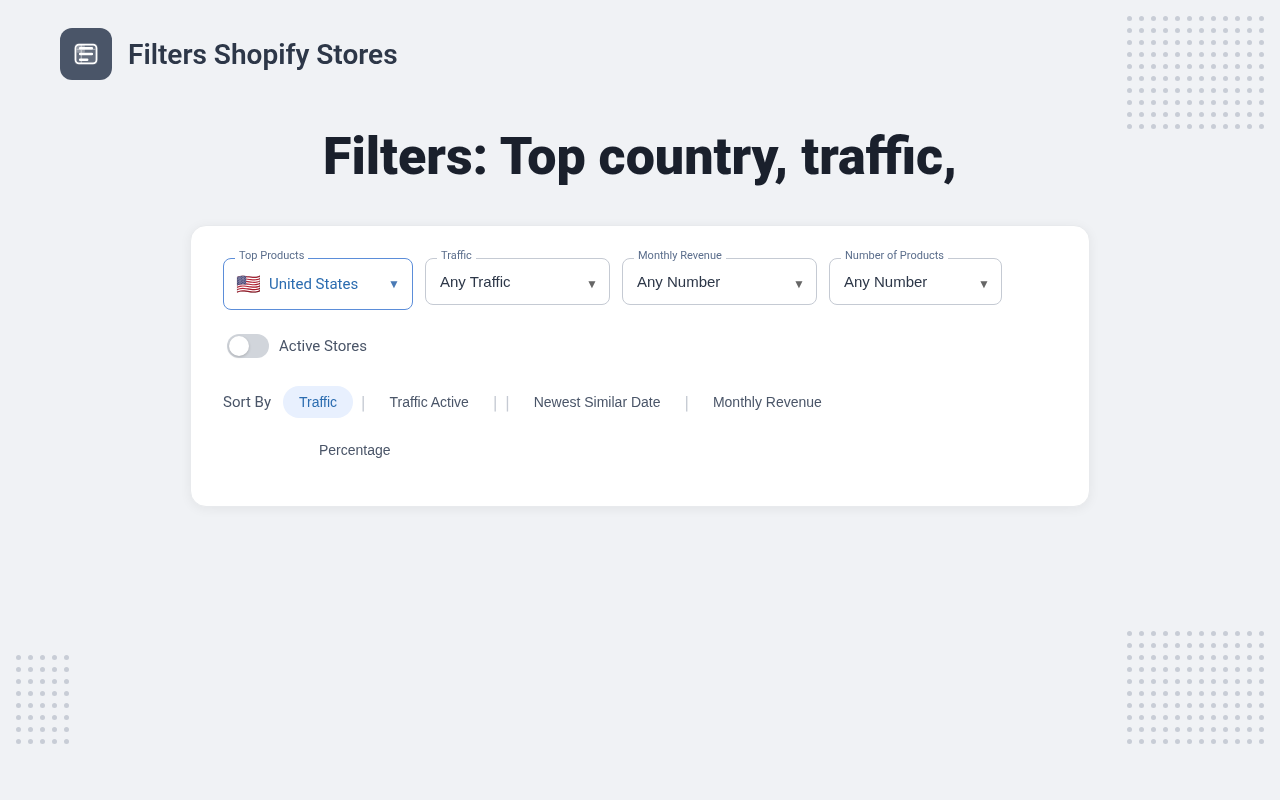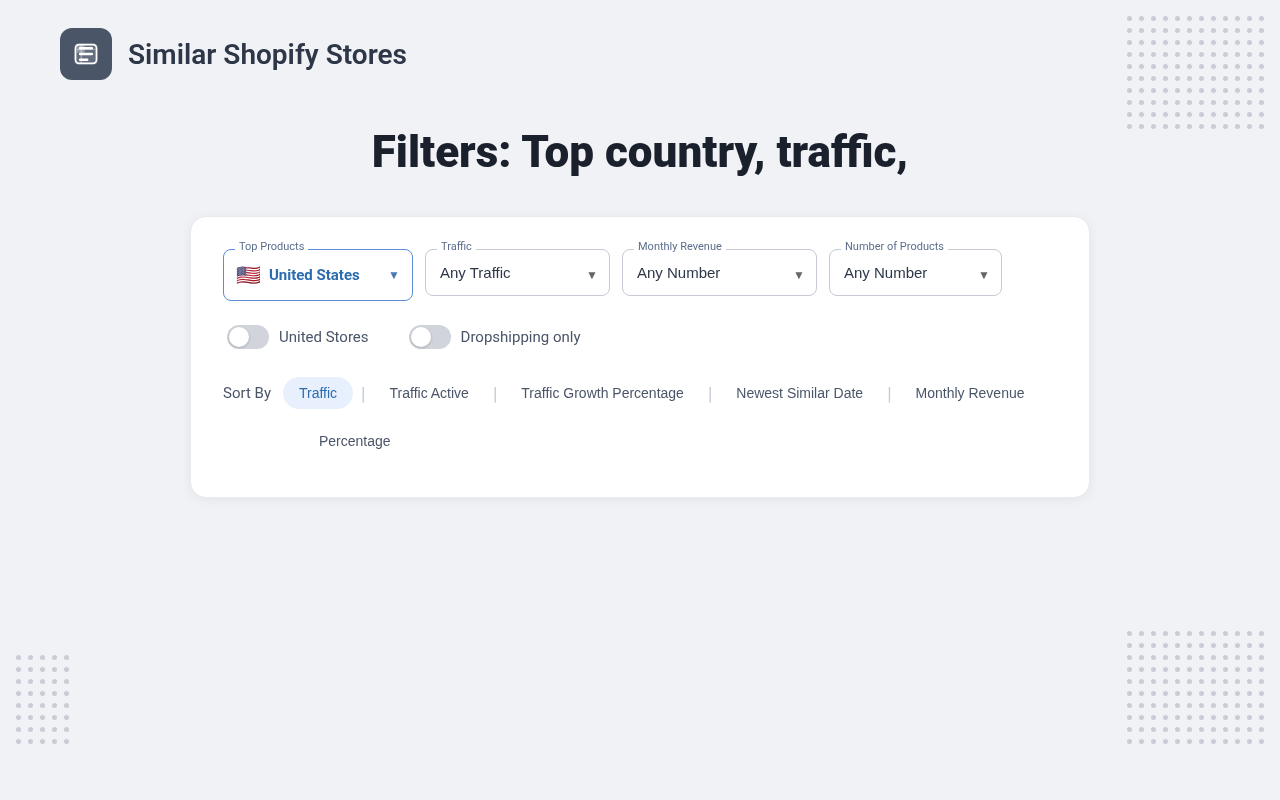--- a/index.html
+++ b/index.html
@@ -58,21 +58,21 @@
 
     
     .main {
       display: flex;
       flex-direction: column;
       align-items: center;
       padding: 20px 60px;
     }
 
     .page-heading {
-      font-size: 44px;
+      font-size: 52px;
       font-weight: 900;
       color: #1a202c;
       text-align: right;
       line-height: 1.1;
       max-width: 900px;
       margin-bottom: 40px;
     }
 
     
     .filter-card {
@@ -147,21 +147,21 @@
       background: white;
       position: relative;
     }
 
     .flag-emoji {
       font-size: 20px;
     }
 
     .country-name {
       font-size: 15px;
-      font-weight: 700;
+      font-weight: 400;
       color: #2b6cb0;
     }
 
     .country-arrow {
       position: absolute;
       right: 12px;
       top: 50%;
       transform: translateY(-50%);
       color: #4a7ab5;
       font-size: 12px;
@@ -556,21 +556,21 @@
 <div class="header">
   <div class="logo-icon">
     <svg viewBox="0 0 24 24" xmlns="http://www.w3.org/2000/svg">
       <rect x="2" y="3" width="20" height="18" rx="3" fill="white" opacity="0.15"></rect>
       <path d="M7 7h10M7 12h10M7 17h6" stroke="white" stroke-width="2.2" stroke-linecap="round"></path>
       <rect x="3" y="4" width="18" height="16" rx="3" fill="none" stroke="white" stroke-width="1.5"></rect>
       <path d="M4 8h16M8 4v16" stroke="white" stroke-width="1.2" opacity="0.4"></path>
       <rect x="4" y="4" width="7" height="7" rx="1" fill="white" opacity="0.3"></rect>
     </svg>
   </div>
-  <span class="app-title">Similar Shopify Stores</span>
+  <span class="app-title">Filters Shopify Stores</span>
 </div>
 
 <div class="main">
   <h1 class="page-heading">
     <span>Filters: Top country, traffic,</span><br>
   </h1>
 
   <div class="filter-card">
 
     <div class="dropdowns-row">
@@ -617,39 +617,32 @@
         <span class="select-arrow">▼</span>
       </div>
 
     </div>
 
     <div class="toggles-row">
       <div class="toggle-item">
         <div class="toggle-switch">
           <div class="toggle-knob"></div>
         </div>
-        <span class="toggle-label">United Stores</span>
+        <span class="toggle-label">Active Stores</span>
       </div>
 
-      <div class="toggle-item">
-        <div class="toggle-switch">
-          <div class="toggle-knob"></div>
-        </div>
-        <span class="toggle-label">Dropshipping only</span>
-      </div>
     </div>
 
     <div class="sort-row">
       <span class="sort-by-label">Sort By</span>
 
       <button class="sort-option active">Traffic</button>
       <span class="divider">|</span>
       <button class="sort-option">Traffic Active</button>
       <span class="divider">|</span>
-      <button class="sort-option">Traffic Growth  Percentage</button>
       <span class="divider">|</span>
       <button class="sort-option">Newest Similar Date</button>
       <span class="divider">|</span>
       <button class="sort-option">Monthly Revenue</button>
 
       <div style="width:100%;height:0"></div>
       <button class="sort-option" style="margin-left: 80px;">Percentage</button>
     </div>
 
   </div>

